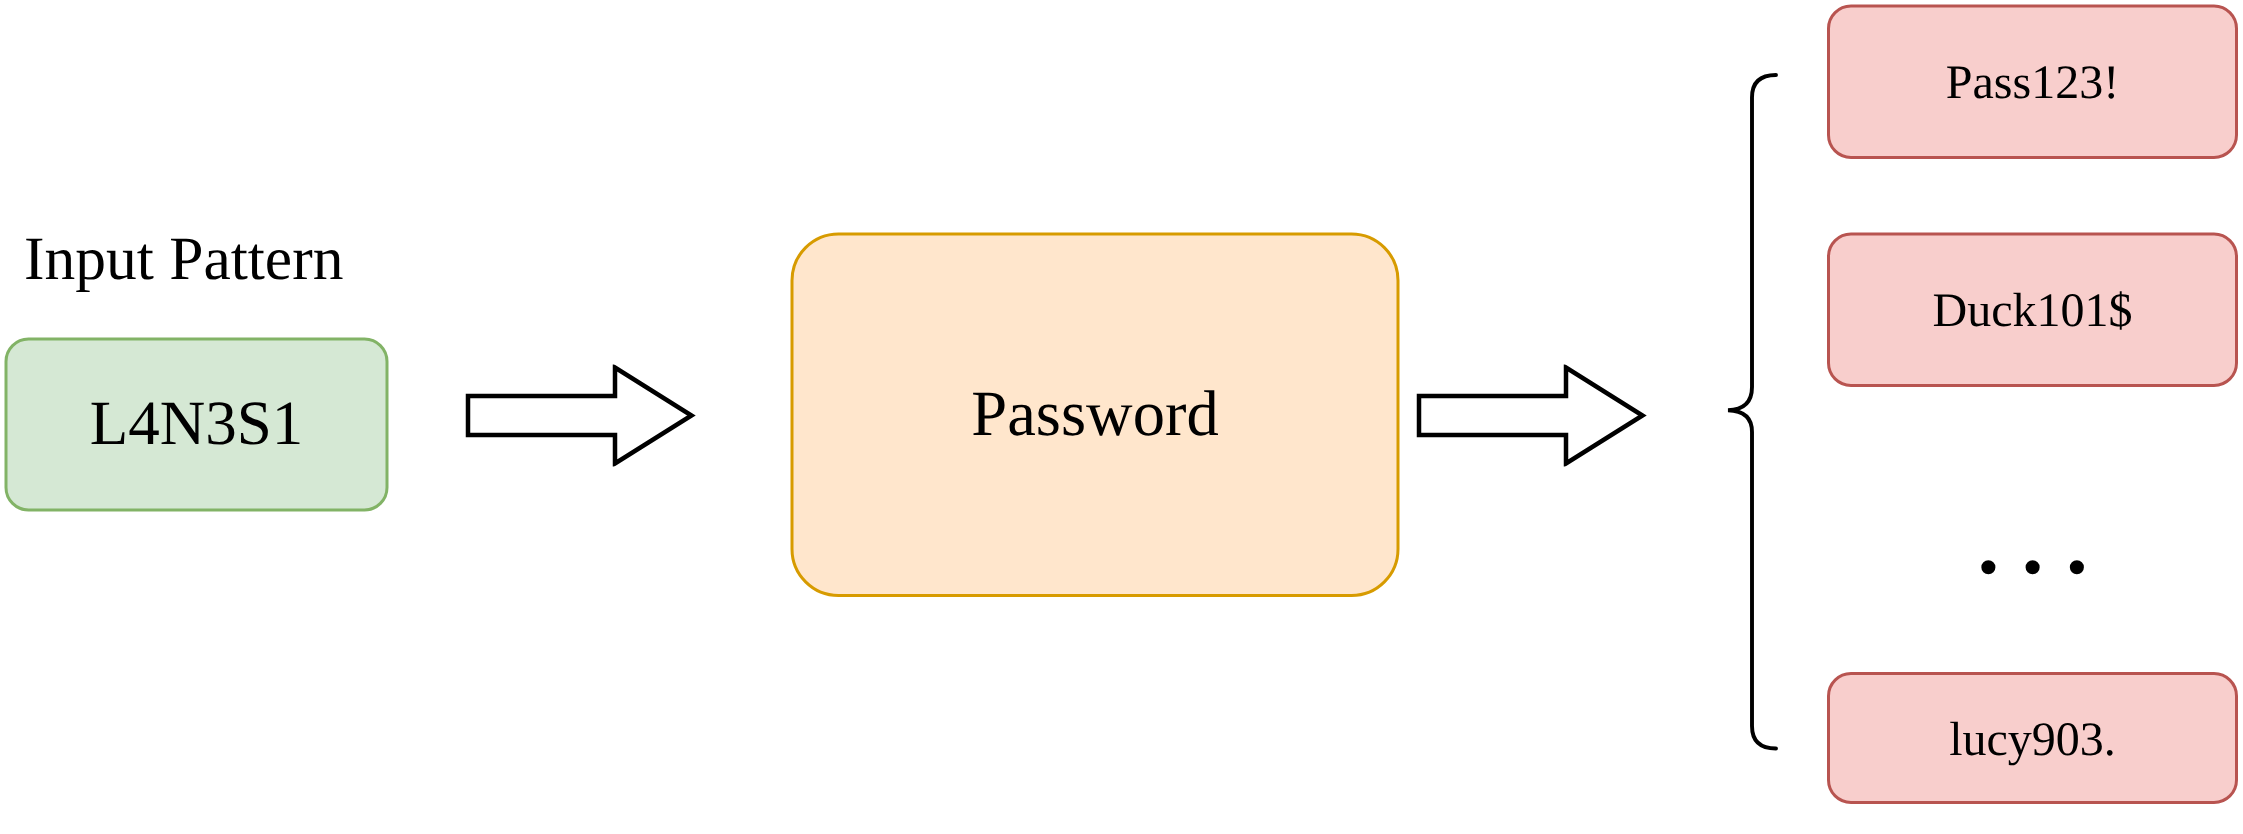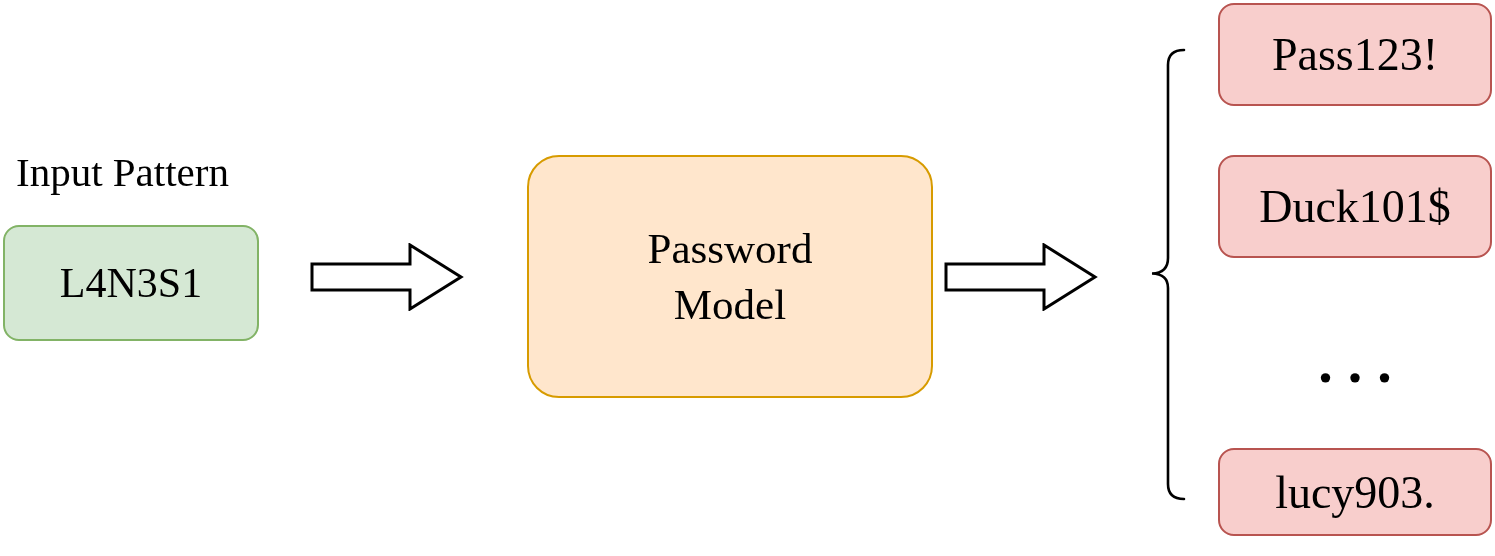--- a/index.html
+++ b/index.html
@@ -44,21 +44,21 @@
     font-size: 43px;
     line-height: 56px;
     margin-left: 25px;
   }
   .red-box {
     left: 1218px;
     width: 274px; height: 103px;
     background: #f8cecc;
     border: 2px solid #b85450;
     border-radius: 16px;
-    font-size: 46px;
+    font-size: 32px;
   }
   .red-box.r1 { top: 3px; }
   .red-box.r2 { top: 155px; align-items: center; }
   .red-box.r3 { top: 448px; height: 88px; }
   .ellipsis-row {
     position: absolute;
     left: 1218px; top: 326px;
     width: 274px; height: 72px;
     display: flex;
     align-items: center;
@@ -85,21 +85,20 @@
     <span>L4N3S1</span>
   </div>
 
   <svg class="arrow-svg arrow1" viewBox="0 0 154 68" aria-hidden="true">
     <polygon points="2,21 100,21 100,2 151,34 100,66 100,47 2,47" fill="#ffffff" stroke="#000000" stroke-width="3" stroke-linejoin="miter"></polygon>
   </svg>
 
   <div class="box orange-box">
     <div>
       <div>Password</div>
-      <div>Model</div>
     </div>
   </div>
 
   <svg class="arrow-svg arrow2" viewBox="0 0 154 68" aria-hidden="true">
     <polygon points="2,21 100,21 100,2 151,34 100,66 100,47 2,47" fill="#ffffff" stroke="#000000" stroke-width="3" stroke-linejoin="miter"></polygon>
   </svg>
 
   <svg class="brace-svg" viewBox="0 0 42 456" aria-hidden="true">
     <path d="M 38 4 Q 22 4 22 19 L 22 212 Q 22 227 6 227.5 Q 22 228 22 242 L 22 438 Q 22 453 38 453" fill="none" stroke="#000000" stroke-width="2.6" stroke-linecap="round"></path>
   </svg>

